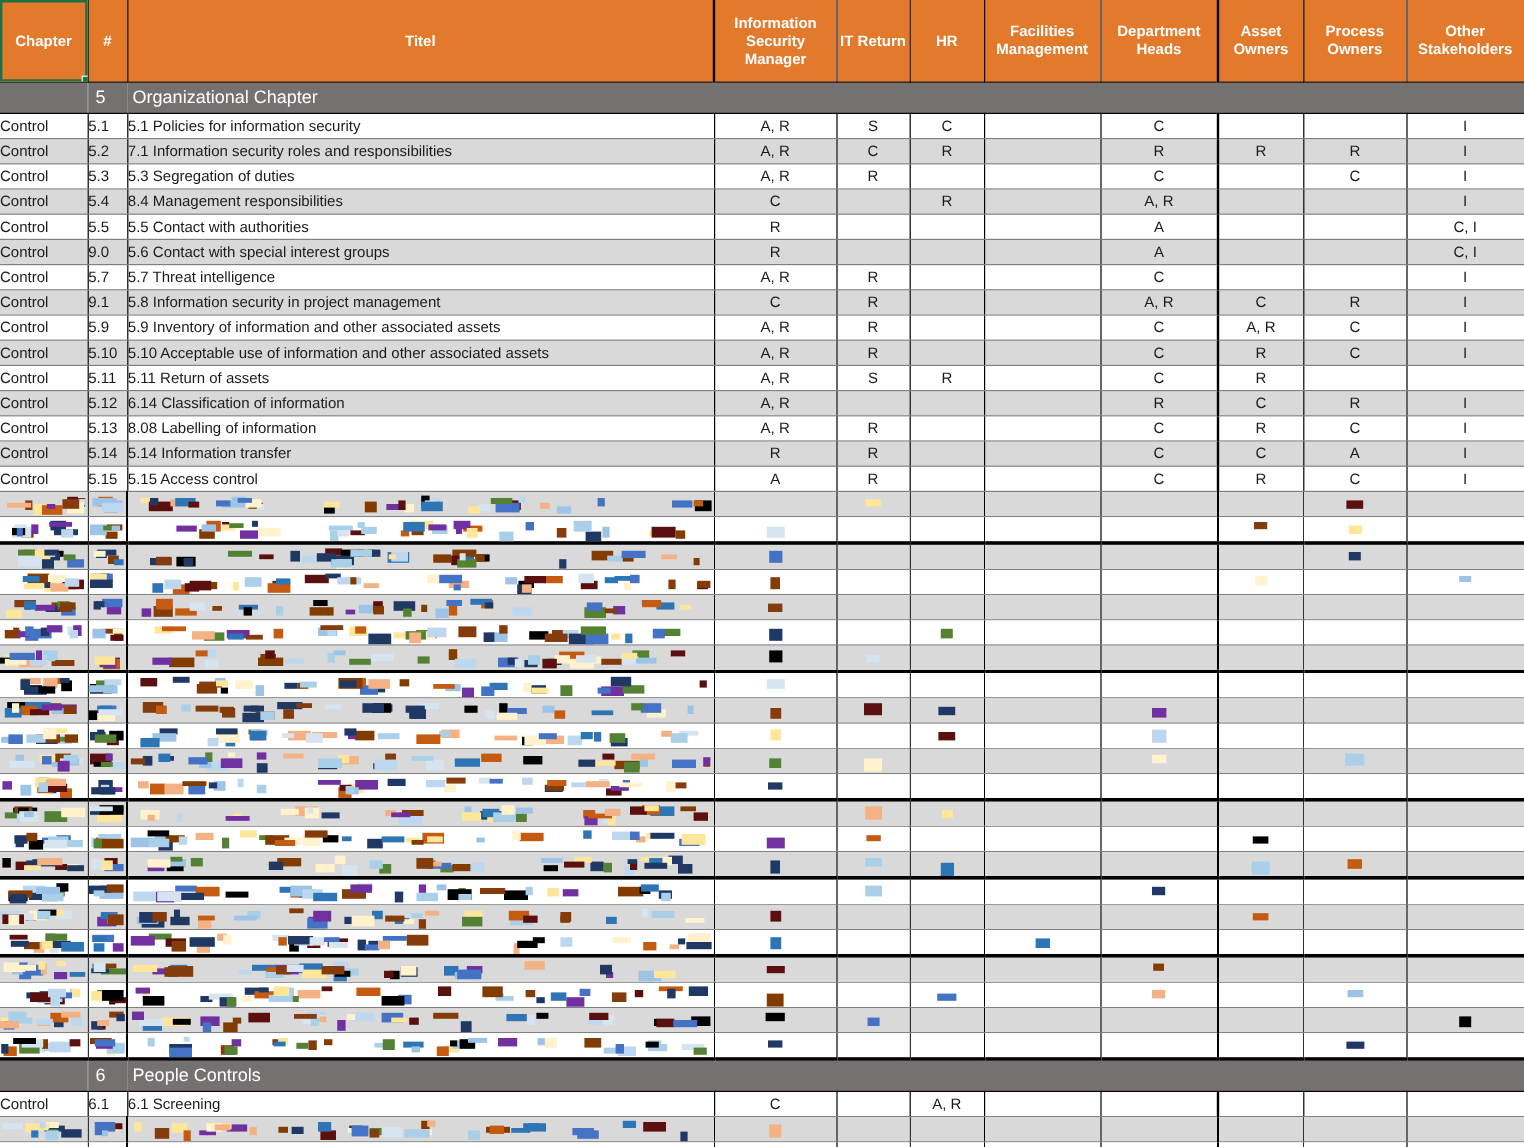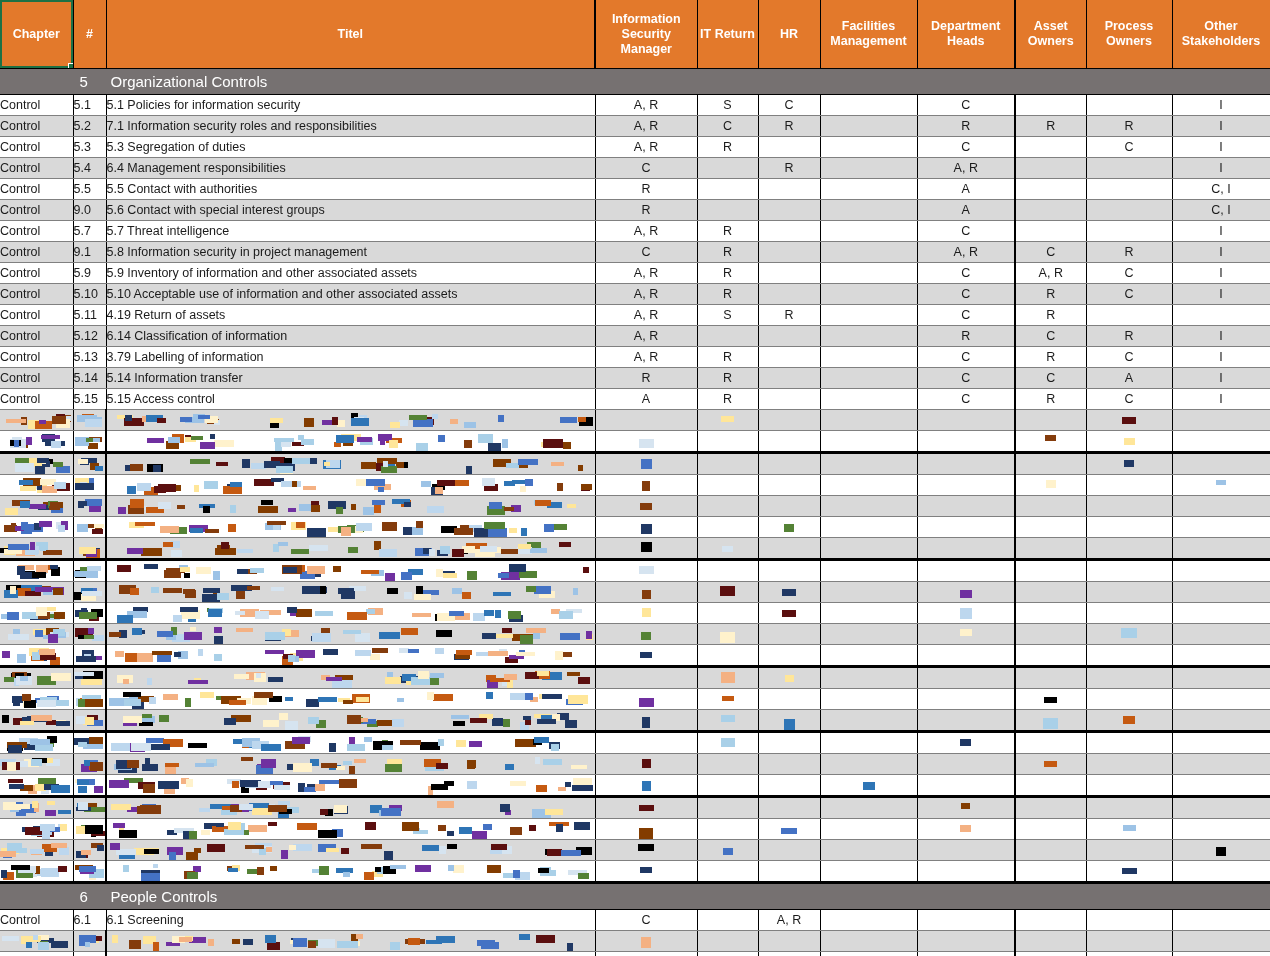--- a/index.html
+++ b/index.html
@@ -128,21 +128,21 @@
           <td>HR</td>
           <td>Facilities Management</td>
           <td style="border-right: 2px solid rgb(0, 0, 0);">Department Heads</td>
           <td>Asset Owners</td>
           <td>Process Owners</td>
           <td>Other Stakeholders</td>
         </tr>
         <tr class="section">
           <td class="blank"></td>
           <td class="num">5</td>
-          <td colspan="9">Organizational Controls</td>
+          <td colspan="9">Organizational Chapter</td>
         </tr>
         <tr class="data">
           <td class="c-chapter">Control</td>
           <td class="c-num">5.1</td>
           <td class="c-title">5.1 Policies for information security</td>
           <td class="c-raci">A, R</td>
           <td class="c-raci">S</td>
           <td class="c-raci">C</td>
           <td class="c-raci"></td>
           <td class="c-raci" style="border-right: 2px solid rgb(0, 0, 0);">C</td>
@@ -172,21 +172,21 @@
           <td class="c-raci"></td>
           <td class="c-raci"></td>
           <td class="c-raci" style="border-right: 2px solid rgb(0, 0, 0);">C</td>
           <td class="c-raci"></td>
           <td class="c-raci">C</td>
           <td class="c-raci">I</td>
         </tr>
         <tr class="data alt">
           <td class="c-chapter">Control</td>
           <td class="c-num">5.4</td>
-          <td class="c-title">6.4 Management responsibilities</td>
+          <td class="c-title">8.4 Management responsibilities</td>
           <td class="c-raci">C</td>
           <td class="c-raci"></td>
           <td class="c-raci">R</td>
           <td class="c-raci"></td>
           <td class="c-raci" style="border-right: 2px solid rgb(0, 0, 0);">A, R</td>
           <td class="c-raci"></td>
           <td class="c-raci"></td>
           <td class="c-raci">I</td>
         </tr>
         <tr class="data">
@@ -263,21 +263,21 @@
           <td class="c-raci"></td>
           <td class="c-raci"></td>
           <td class="c-raci" style="border-right: 2px solid rgb(0, 0, 0);">C</td>
           <td class="c-raci">R</td>
           <td class="c-raci">C</td>
           <td class="c-raci">I</td>
         </tr>
         <tr class="data">
           <td class="c-chapter">Control</td>
           <td class="c-num">5.11</td>
-          <td class="c-title">4.19 Return of assets</td>
+          <td class="c-title">5.11 Return of assets</td>
           <td class="c-raci">A, R</td>
           <td class="c-raci">S</td>
           <td class="c-raci">R</td>
           <td class="c-raci"></td>
           <td class="c-raci" style="border-right: 2px solid rgb(0, 0, 0);">C</td>
           <td class="c-raci">R</td>
           <td class="c-raci"></td>
           <td class="c-raci"></td>
         </tr>
         <tr class="data alt">
@@ -289,21 +289,21 @@
           <td class="c-raci"></td>
           <td class="c-raci"></td>
           <td class="c-raci" style="border-right: 2px solid rgb(0, 0, 0);">R</td>
           <td class="c-raci">C</td>
           <td class="c-raci">R</td>
           <td class="c-raci">I</td>
         </tr>
         <tr class="data">
           <td class="c-chapter">Control</td>
           <td class="c-num">5.13</td>
-          <td class="c-title">3.79 Labelling of information</td>
+          <td class="c-title">8.08 Labelling of information</td>
           <td class="c-raci">A, R</td>
           <td class="c-raci">R</td>
           <td class="c-raci"></td>
           <td class="c-raci"></td>
           <td class="c-raci" style="border-right: 2px solid rgb(0, 0, 0);">C</td>
           <td class="c-raci">R</td>
           <td class="c-raci">C</td>
           <td class="c-raci">I</td>
         </tr>
         <tr class="data alt">

